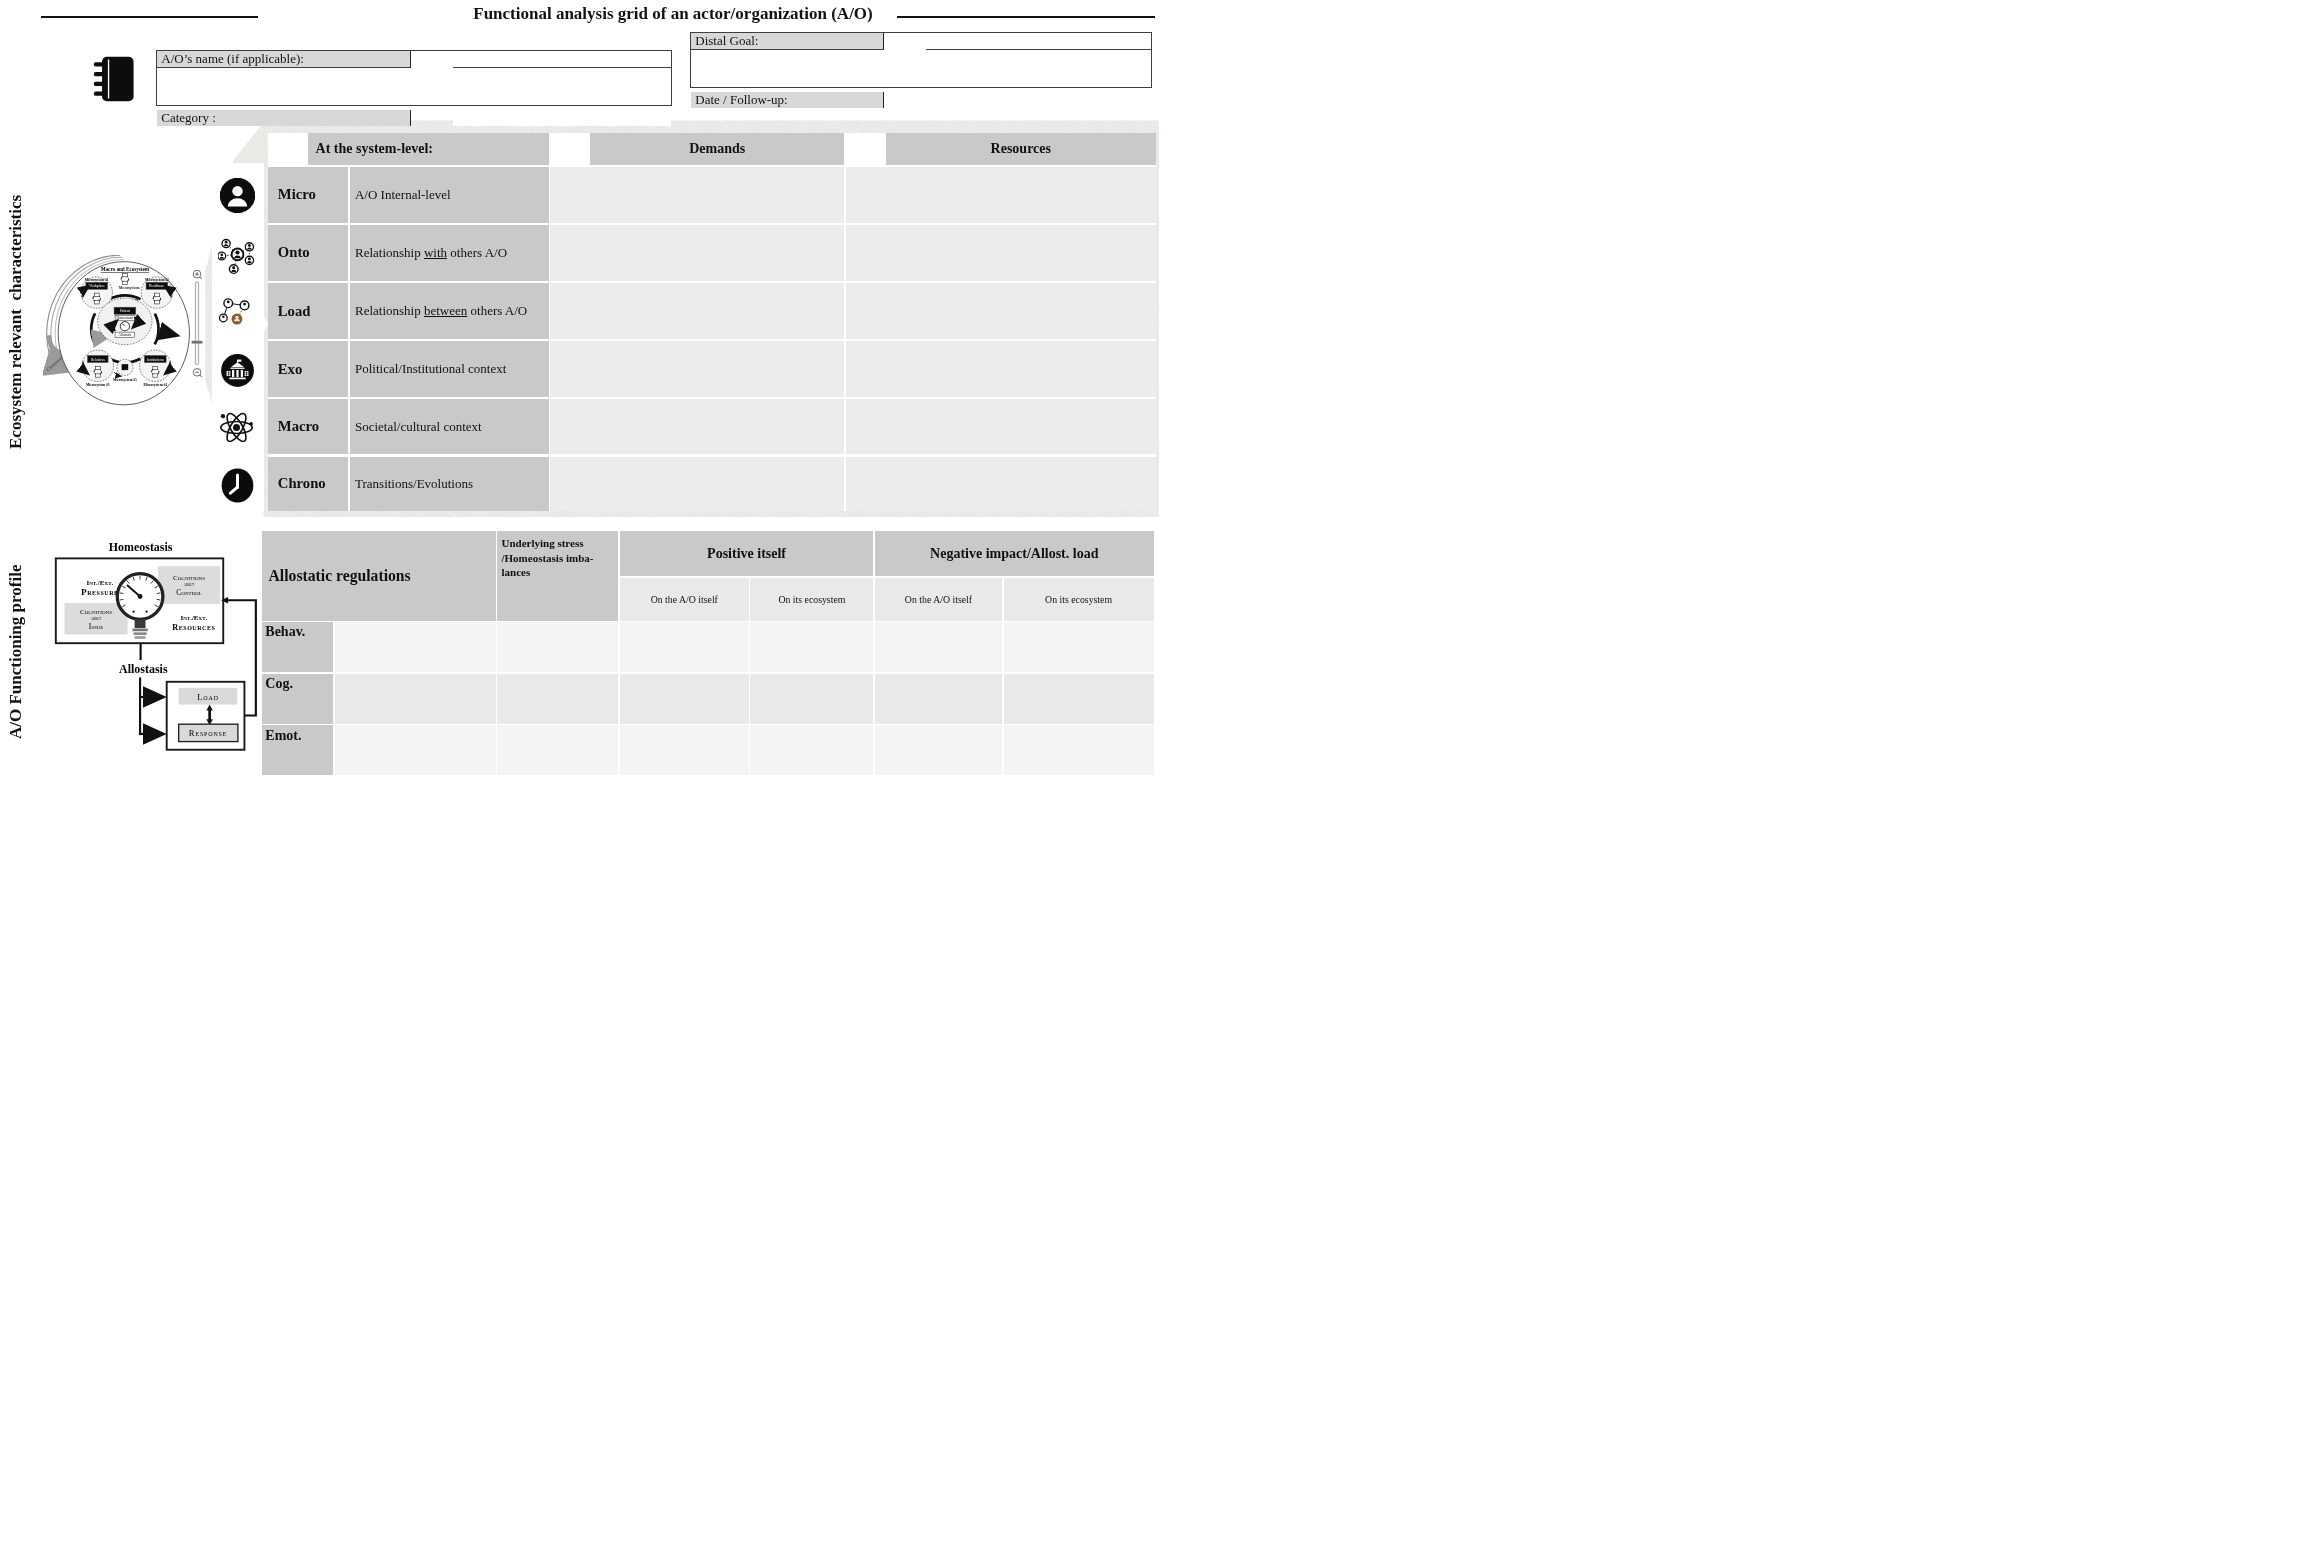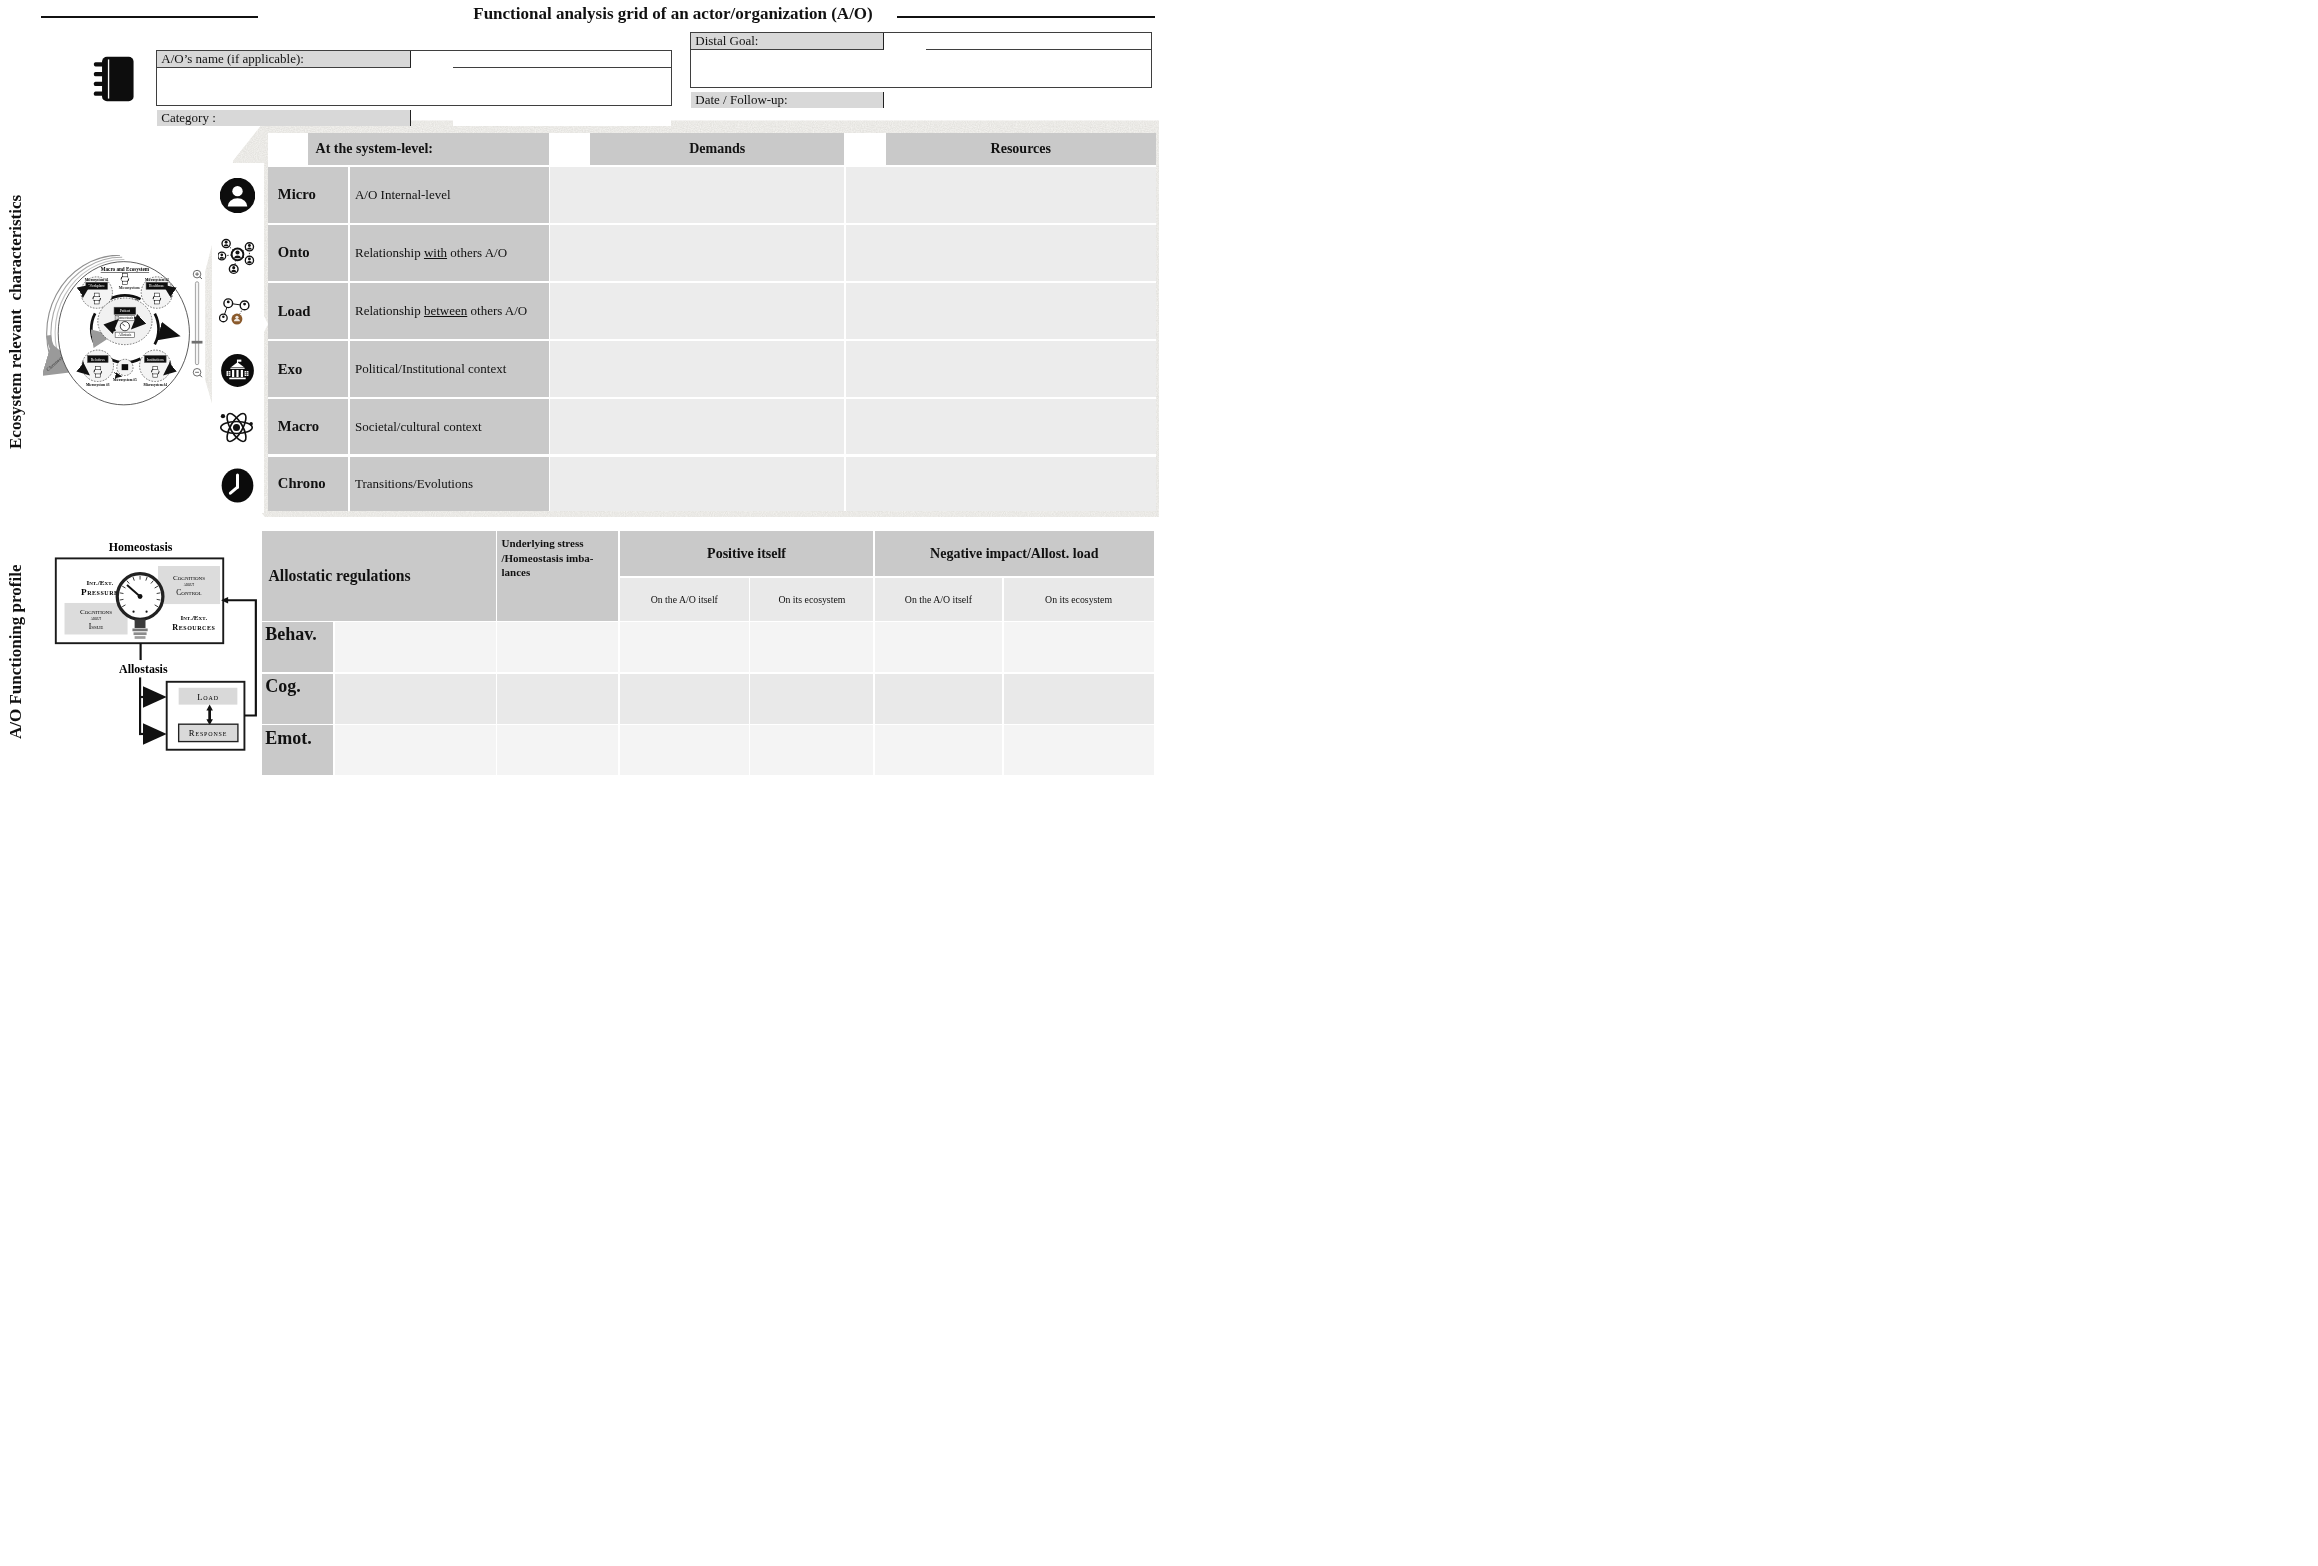--- a/index.html
+++ b/index.html
@@ -44,21 +44,21 @@
   .imp-table{left:262px;top:531px;display:grid;background:#fff;
      grid-template-columns:71px 161px 121px 129px 123px 127px 150px;
      grid-template-rows:45px 43px 50px 50px 50px;
      column-gap:1.6px;row-gap:1.6px;}
   .imp-hdr{background:#c9c9c9;font-weight:bold;}
   .reg{grid-column:1/3;grid-row:1/3;font-size:15.7px;padding-left:6.5px;display:flex;align-items:center;}
   .stress{grid-column:3/4;grid-row:1/3;font-size:11px;padding:5.4px 4.3px 0 4.3px;line-height:1.3;display:block;}
   .pos{grid-column:4/6;font-size:14px;justify-content:center;}
   .neg{grid-column:6/8;font-size:14px;justify-content:center;}
   .subhdr{background:#e9e9e9;font-size:9.8px;justify-content:center;}
-  .imp-lbl{background:#c9c9c9;font-weight:bold;font-size:18px;padding:2.2px 0 0 3.3px;align-items:flex-start;}
+  .imp-lbl{background:#c9c9c9;font-weight:bold;font-size:14px;padding:2.2px 0 0 3.3px;align-items:flex-start;}
   .rowA{background:#f4f4f4;}
   .rowB{background:#e9e9e9;}
   
   svg text{font-family:"Liberation Serif","DejaVu Serif",serif;}
   .sc{font-variant:small-caps;}
 </style>
 </head>
 <body>
 
 <div class="page">

